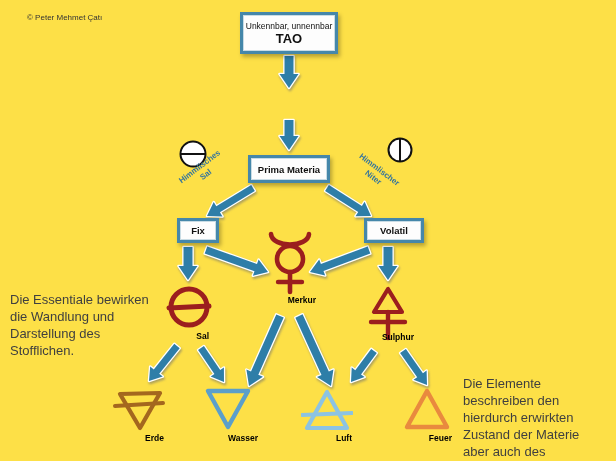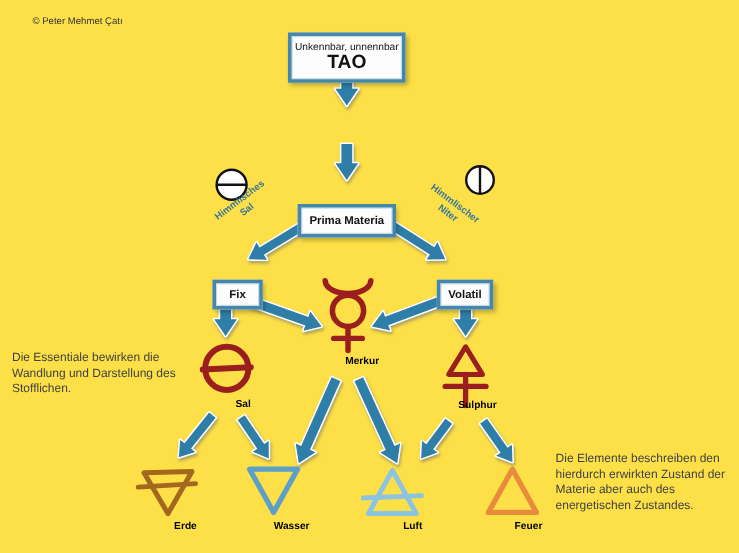--- a/index.html
+++ b/index.html
@@ -10,38 +10,38 @@
   #arrow-layer{position:absolute;left:0;top:0;width:616px;height:461px;z-index:1;}
   .arrow-poly{
     stroke:#ffffff; stroke-width:2.6; stroke-linejoin:round; paint-order:stroke;
     filter:drop-shadow(1.5px 2px 1.2px rgba(110,110,110,0.55));
   }
   .node{
     position:absolute; z-index:3; box-sizing:border-box;
     background:#fdfdfd; border:3px solid #4587aa;
     box-shadow:2px 3px 4px rgba(0,0,0,0.28), inset 0 0 0 1px rgba(69,135,170,0.28);
     display:flex; flex-direction:column; align-items:center; justify-content:center;
-    text-align:center; color:#111;margin-top:15px;
+    text-align:center; color:#111;
   }
   .node .line1{font-size:8.5px; font-weight:normal; letter-spacing:0;}
-  .node .line2{font-size:16px; font-weight:bold;}
+  .node .line2{font-size:13px; font-weight:bold;}
   .node .single{font-size:9.5px; font-weight:bold;}
   .sym{position:absolute; z-index:2;}
   .sym-label{
     position:absolute; z-index:3; font-weight:bold; color:#000;
     font-size:8.5px; text-align:right;
   }
   .edge-label{
     position:absolute; z-index:3; width:80px; text-align:center;
     font-size:8px; font-weight:bold; color:#36759c; line-height:1.25;
   }
   .edge-label.left{left:163px; top:161px; transform:rotate(-37deg);}
   .edge-label.right{left:336px; top:164px; transform:rotate(37deg);}
   .note{
-    position:absolute; z-index:3; font-size:10px; line-height:1.3; color:#3f3f3f;
+    position:absolute; z-index:3; font-size:13px; line-height:1.3; color:#3f3f3f;
   }
   #note-left{left:10px; top:292px; width:150px;}
   #note-right{left:463px; top:376px; width:145px;}
   #copyright{position:absolute; left:27px; top:13px; font-size:8px; color:#333; z-index:3;}
   svg{display:block;}
 </style>
 </head>
 <body>
 
 <div id="canvas">
@@ -72,21 +72,21 @@
 
 
   <div class="node" style="left:248px;top:155px;width:82px;height:28px;">
     <span class="single">Prima Materia</span>
   </div>
 
   <div class="node" style="left:177px;top:218px;width:42px;height:25px;">
     <span class="single">Fix</span>
   </div>
 
-  <div class="node" style="left:364px;top:218px;width:47px;height:25px;">
+  <div class="node" style="left:364px;top:218px;width:60px;height:25px;">
     <span class="single">Volatil</span>
   </div>
 
   <svg class="sym" style="left:178px;top:139px;" width="30" height="30" viewBox="0 0 30 30">
     <circle cx="15" cy="15" r="12.5" fill="#fff" stroke="#111" stroke-width="2"></circle>
     <line x1="2.5" y1="15" x2="27.5" y2="15" stroke="#111" stroke-width="2"></line>
   </svg>
   <svg class="sym" style="left:386px;top:136px;" width="28" height="28" viewBox="0 0 28 28">
     <circle cx="14" cy="14" r="11.5" fill="#fff" stroke="#111" stroke-width="2"></circle>
     <line x1="14" y1="2.5" x2="14" y2="25.5" stroke="#111" stroke-width="2"></line>

